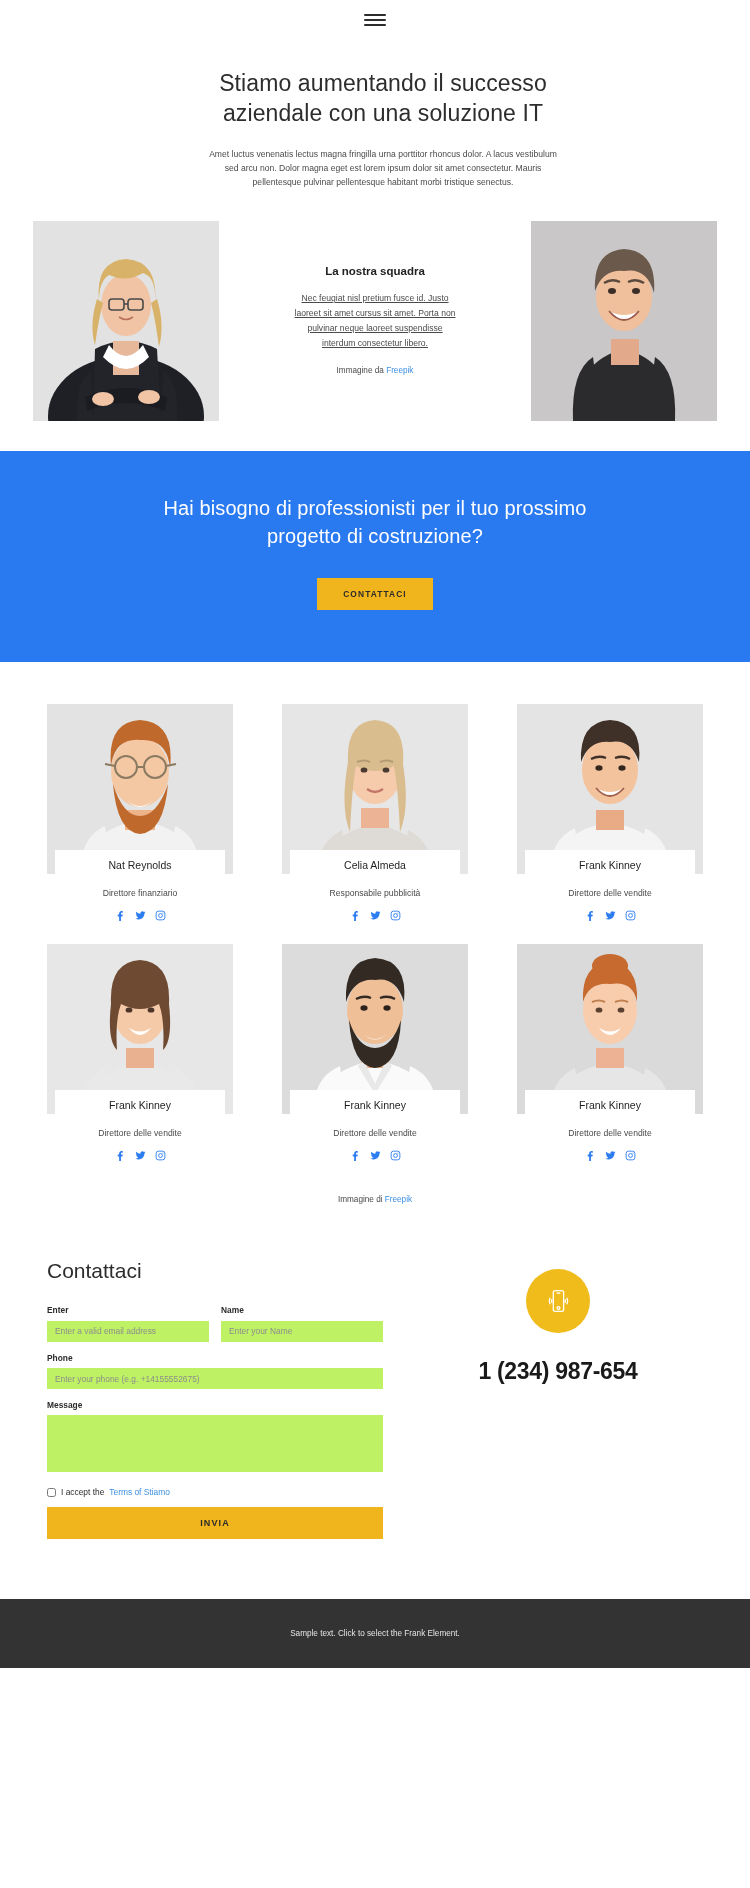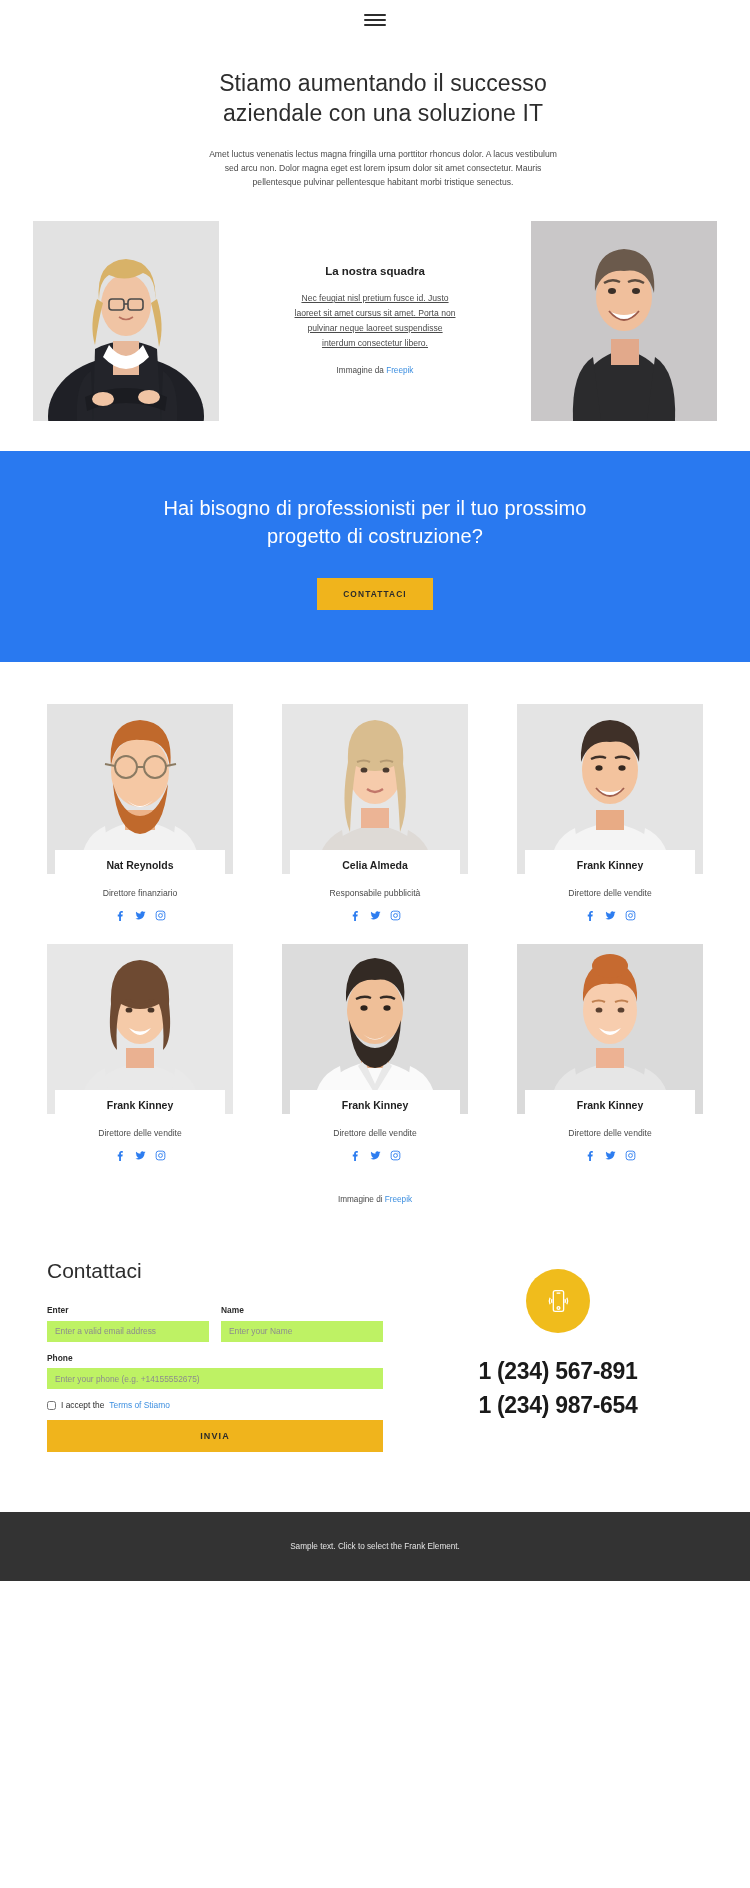--- a/index.html
+++ b/index.html
@@ -146,21 +146,21 @@
   .nameplate {
     background: #ffffff;
     margin: -24px 8px 0;
     position: relative;
     z-index: 3;
     text-align: center;
     padding: 9px 4px 8px;
   }
   .nameplate .mname {
     font-size: 10.5px;
-    font-weight: 700;
+    font-weight: 400;
     color: #1f1f1f;
     text-align: center;
   }
   .mrole {
     text-align: center;
     font-size: 8.6px;
     color: #4a4a4a;
     margin-top: 9px;
   }
   .socials {
@@ -629,20 +629,24 @@
         <label>Name</label>
         <input type="text" placeholder="Enter your Name" style="">
       </div>
     </div>
 
     <div class="field">
       <label>Phone</label>
       <input type="tel" placeholder="Enter your phone (e.g. +14155552675)" style="">
     </div>
 
+    <div class="field">
+      <label>Message</label>
+      <textarea placeholder="" style=""></textarea>
+    </div>
 
     <div class="accept-row">
       <input type="checkbox" style="">
       <span>I accept the </span>
         <a href="#">Terms of Stiamo</a>
     </div>
 
     <button class="submit-btn">INVIA</button>
   </div>
 
@@ -651,20 +655,19 @@
       <svg width="30" height="30" viewBox="0 0 32 32" fill="none" stroke="#ffffff" stroke-width="1.4">
         <rect x="11" y="5" width="11" height="22" rx="2"></rect>
         <path d="M14.5 7.6h4"></path>
         <circle cx="16.5" cy="23.5" r="1.5"></circle>
         <path d="M7.5 12.5q-1.6 3.5 0 7"></path>
         <path d="M9.6 14q-.9 2 0 4"></path>
         <path d="M25.5 12.5q1.6 3.5 0 7"></path>
         <path d="M23.4 14q.9 2 0 4"></path>
       </svg>
     </div>
-    <div class="phone-num">1 (234) 567-891</div>
     <div class="phone-num">1 (234) 987-654</div>
   </div>
 </section>
 
 <footer class="site-footer">
   <p>Sample text. Click to select the Frank Element.</p>
 </footer>
 
 </body></html>

